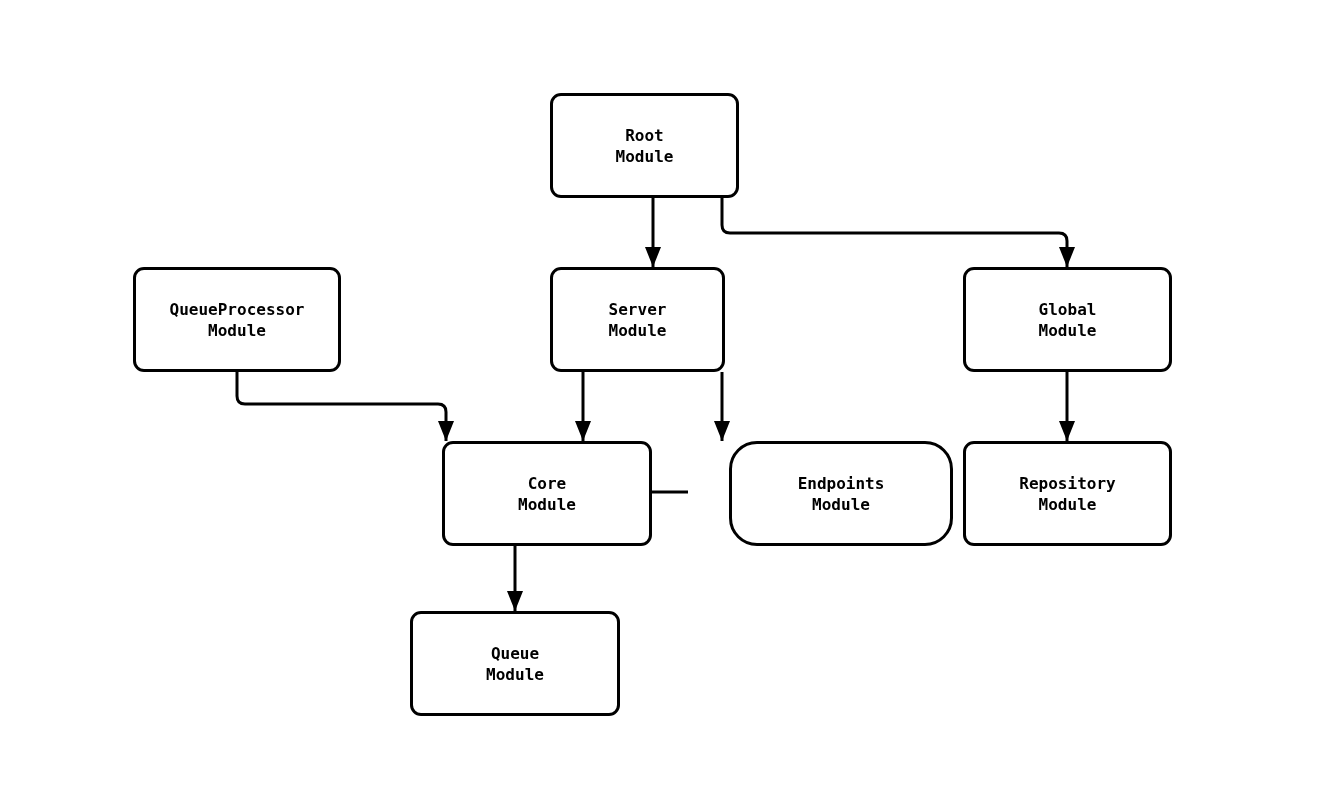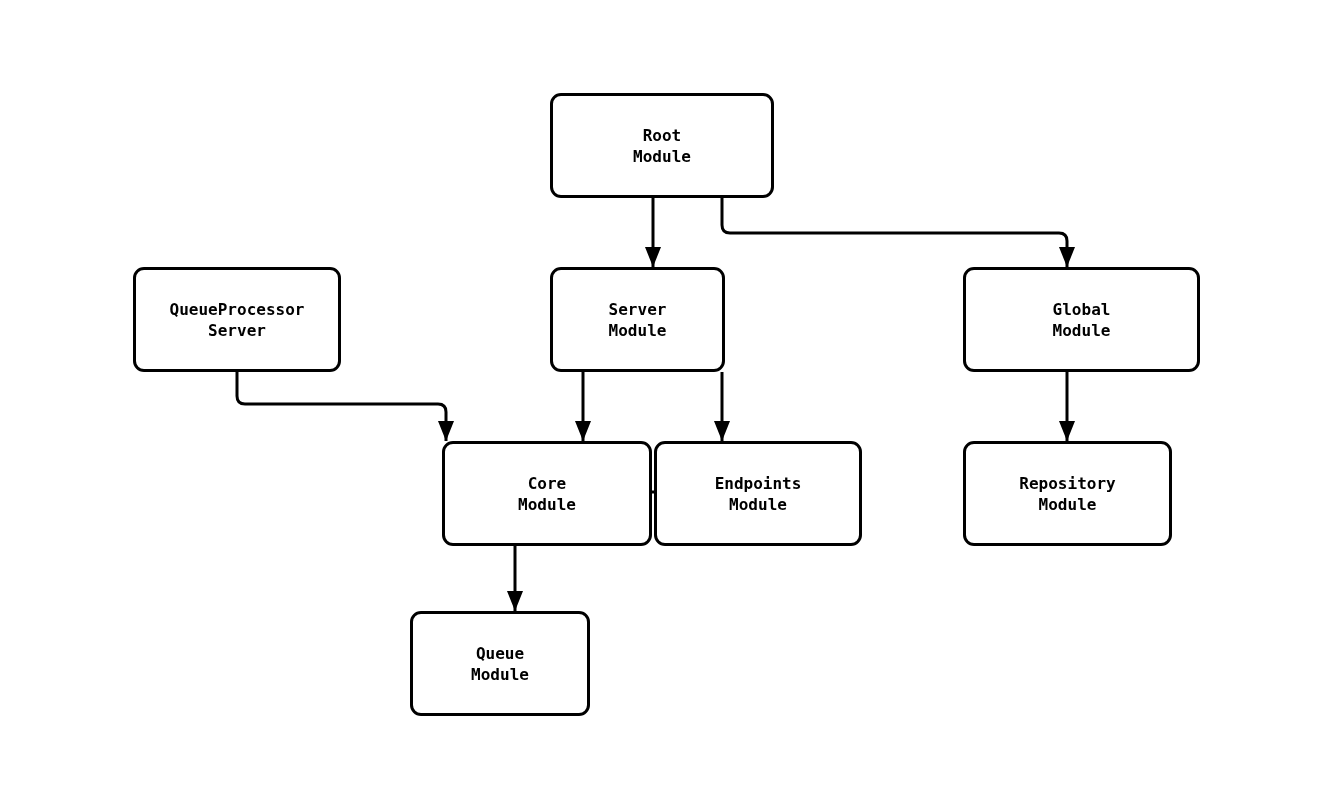--- a/index.html
+++ b/index.html
@@ -66,37 +66,37 @@
 
     <path class="edge" d="M722 372 V441" marker-end="url(#arrowhead)"></path>
 
     <path class="edge" d="M688 492 H620" marker-end="url(#arrowhead)"></path>
 
     <path class="edge" d="M1067 372 V441" marker-end="url(#arrowhead)"></path>
 
     <path class="edge" d="M515 545 V611" marker-end="url(#arrowhead)"></path>
   </svg>
 
-  <div class="node" style="left:550px; top:93px;  width:224px; height:105px;">Root
+  <div class="node" style="left:550px; top:93px;  width:189px; height:105px;">Root
 Module</div>
 
   <div class="node" style="left:133px; top:267px; width:208px; height:105px;">QueueProcessor
-Server</div>
+Module</div>
 
   <div class="node" style="left:550px; top:267px; width:175px; height:105px;">Server
 Module</div>
 
-  <div class="node" style="left:963px; top:267px; width:237px; height:105px;">Global
+  <div class="node" style="left:963px; top:267px; width:209px; height:105px;">Global
 Module</div>
 
   <div class="node" style="left:410px; top:441px; width:210px; height:105px;margin-left:32px;">Core
 Module</div>
 
-  <div class="node" style="left:654px; top:441px; width:208px; height:105px;">Endpoints
+  <div class="node" style="left:729px; top:441px; width:224px; height:105px;border-radius:28px;">Endpoints
 Module</div>
 
   <div class="node" style="left:963px; top:441px; width:209px; height:105px;">Repository
 Module</div>
 
-  <div class="node" style="left:410px; top:611px; width:180px; height:105px;">Queue
+  <div class="node" style="left:410px; top:611px; width:210px; height:105px;">Queue
 Module</div>
 
 </div>
 
 </body></html>

